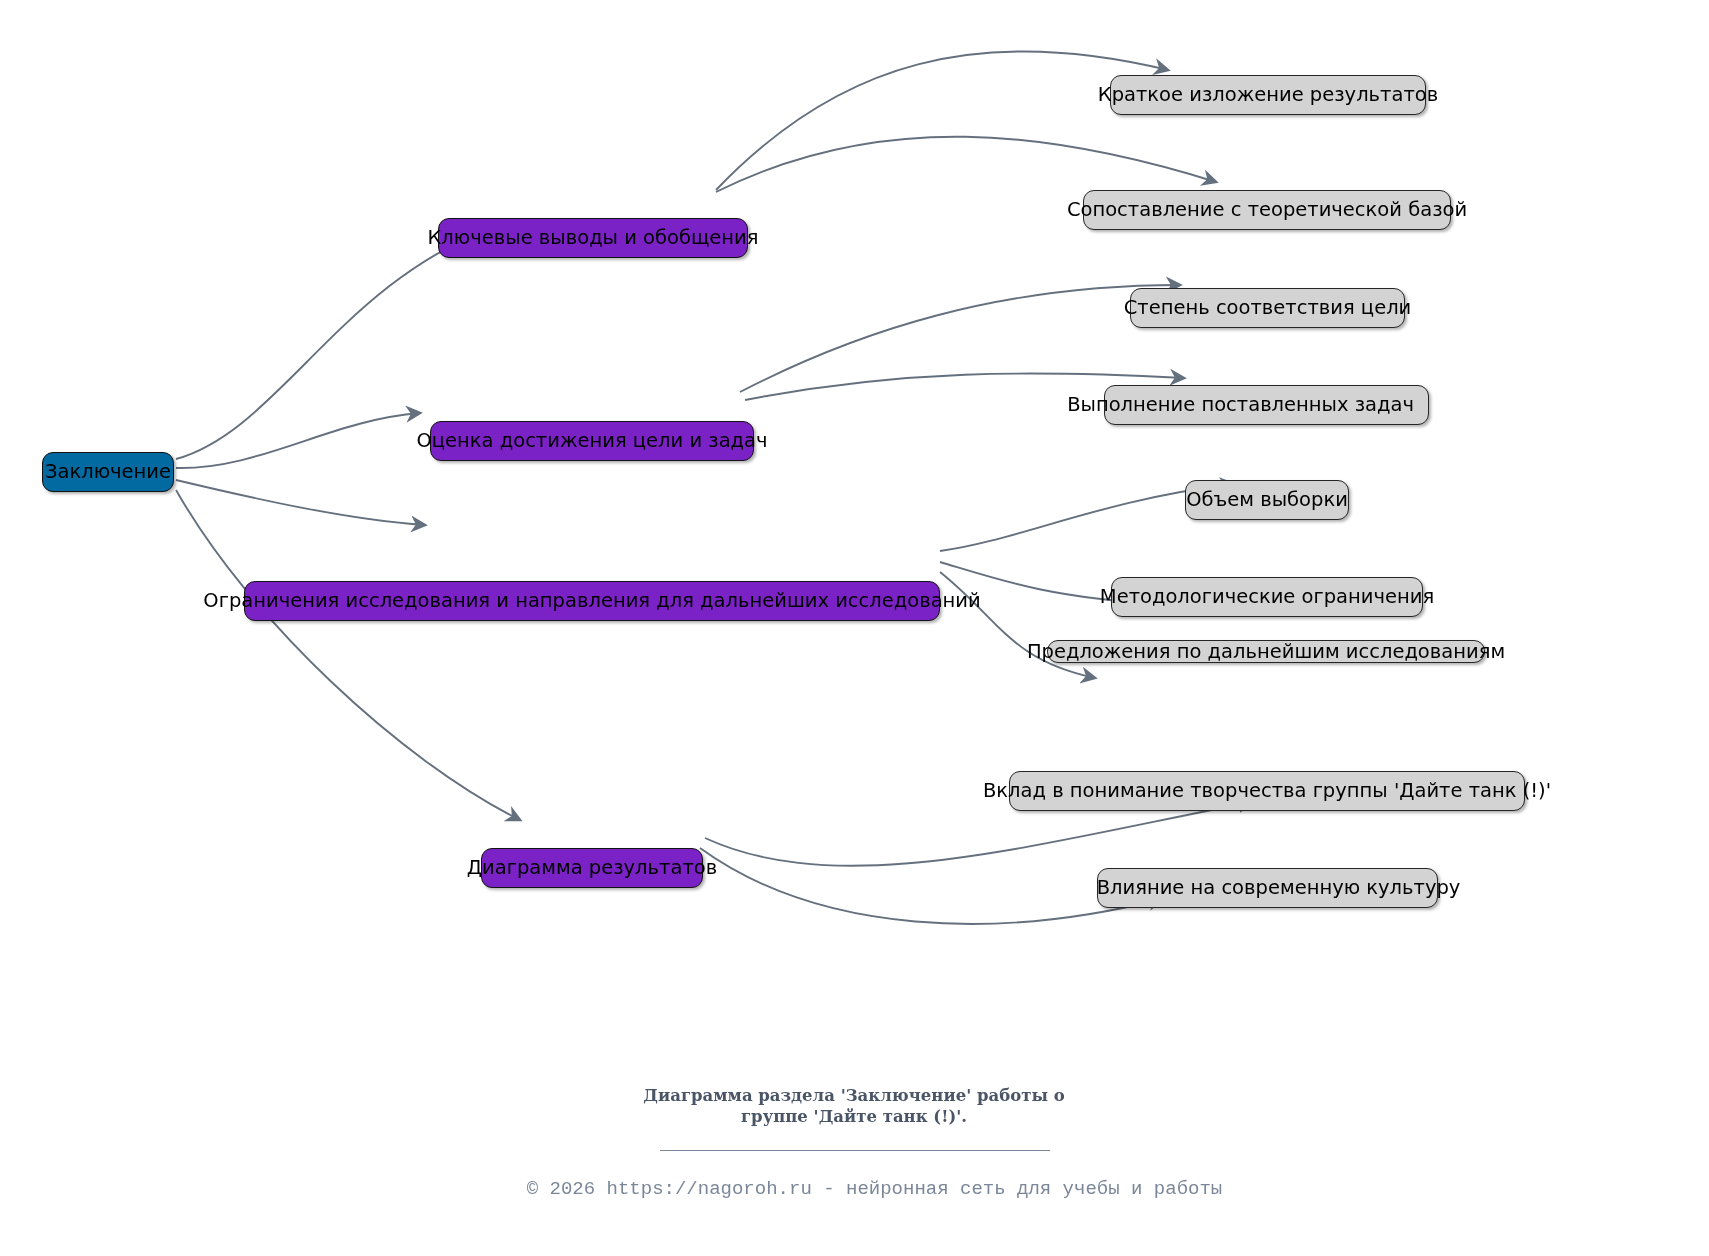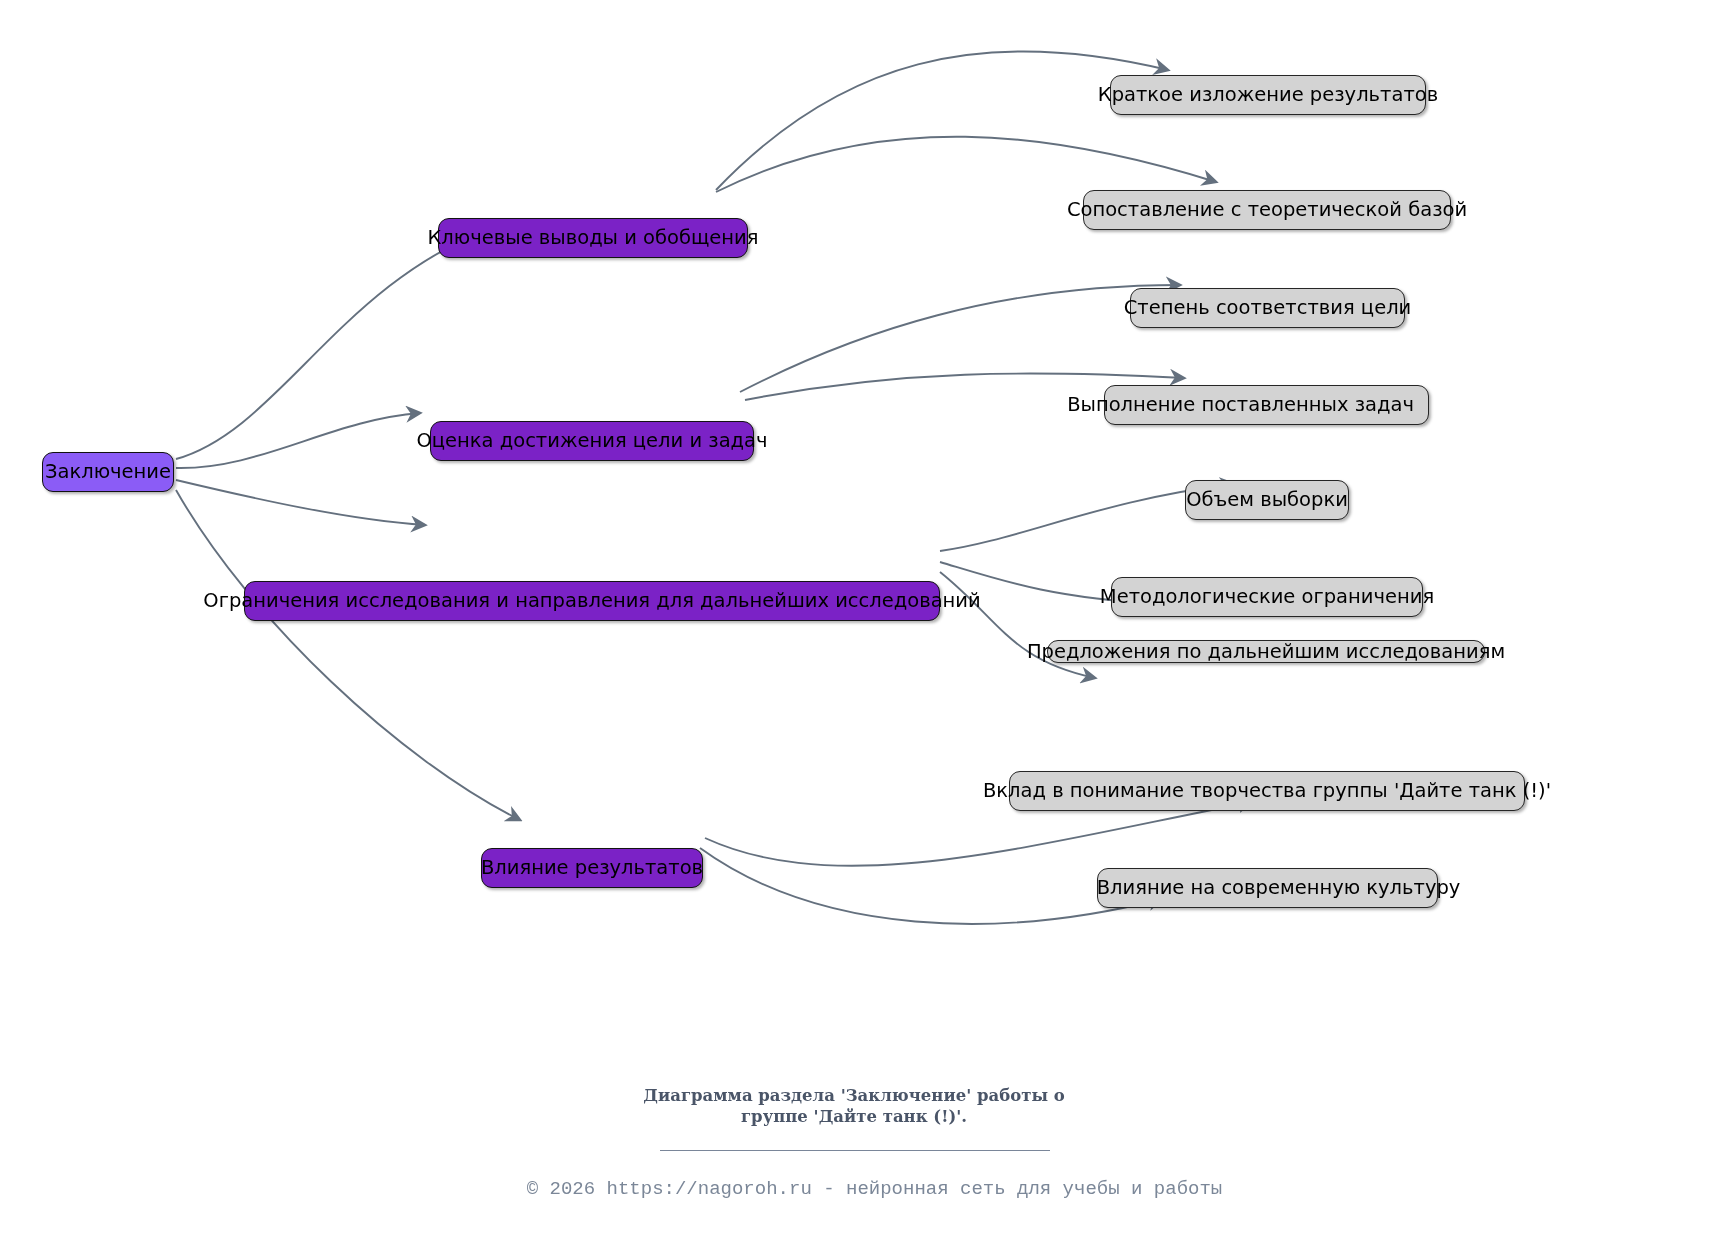--- a/index.html
+++ b/index.html
@@ -32,21 +32,21 @@
     border-radius: 11px;
     border: 1.6px solid #1a1a1a;
     font-size: 19.5px;
     line-height: 1;
     color: #000000;
     white-space: nowrap;
     padding: 0 14px;
     box-shadow: 2px 2px 3px rgba(0,0,0,0.30);
   }
   .node.root {
-    background: #8b5cf6;
+    background: #0369a1;
     border-color: #111111;
   }
   .node.branch {
     background: #7b22c6;
     border-color: #131313;
     color: #000000;
     margin-top: 28px;
   }
   .node.leaf {
     background: #d3d3d3;
@@ -117,21 +117,21 @@
   <div class="node branch" style="left:438px; top:190px; width:310px; height:40px;">
     <span>Ключевые выводы и обобщения</span>
   </div>
   <div class="node branch" style="left:430px; top:393px; width:324px; height:40px;">
     <span>Оценка достижения цели и задач</span>
   </div>
   <div class="node branch" style="left:244px; top:553px; width:696px; height:40px;">
     <span>Ограничения исследования и направления для дальнейших исследований</span>
   </div>
   <div class="node branch" style="left:481px; top:820px; width:222px; height:40px;">
-    <span>Влияние результатов</span>
+    <span>Диаграмма результатов</span>
   </div>
 
   <div class="node leaf" style="left:1110px; top:75px; width:316px; height:40px;text-align:center;">
     <span>Краткое изложение результатов</span>
   </div>
   <div class="node leaf" style="left:1083px; top:190px; width:368px; height:40px;">
     <span>Сопоставление с теоретической базой</span>
   </div>
   <div class="node leaf" style="left:1130px; top:288px; width:275px; height:40px;">
     <span>Степень соответствия цели</span>

